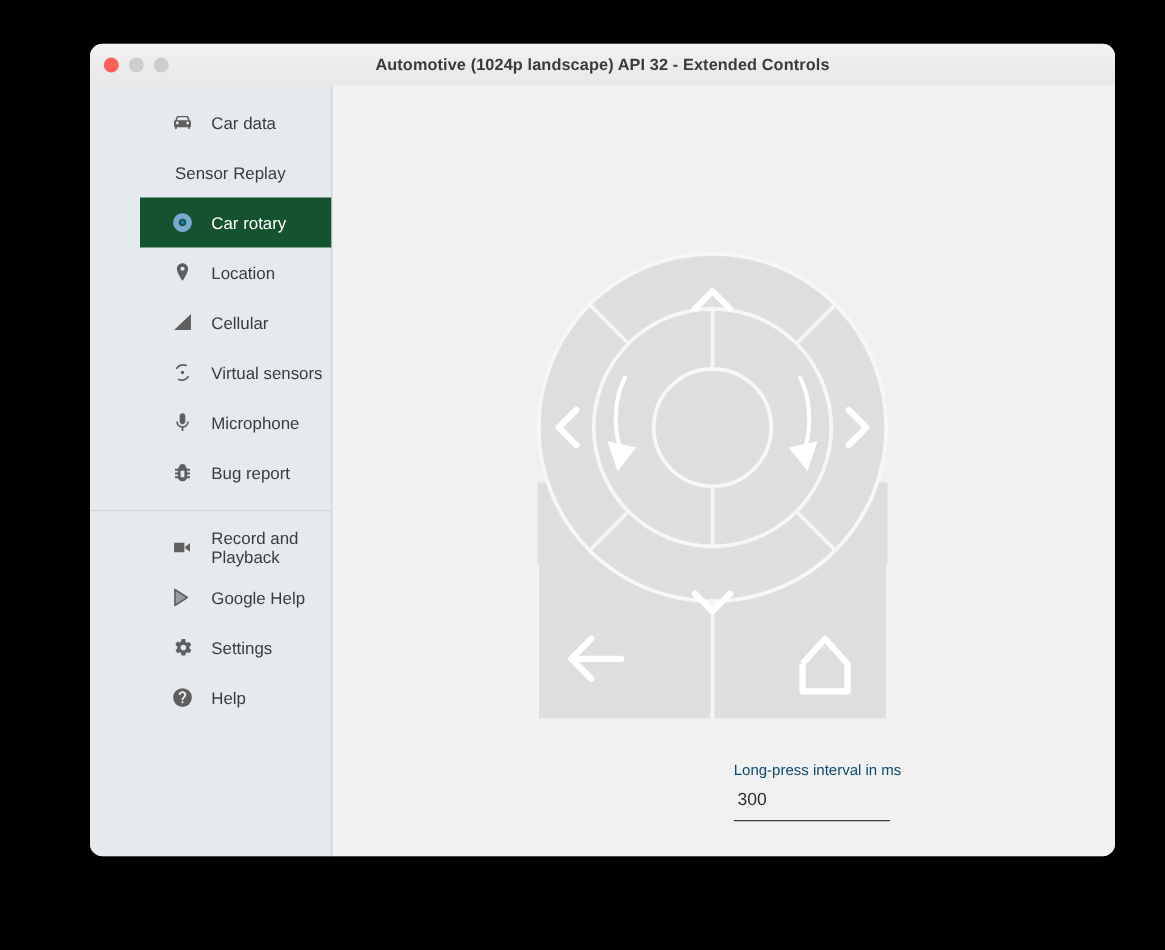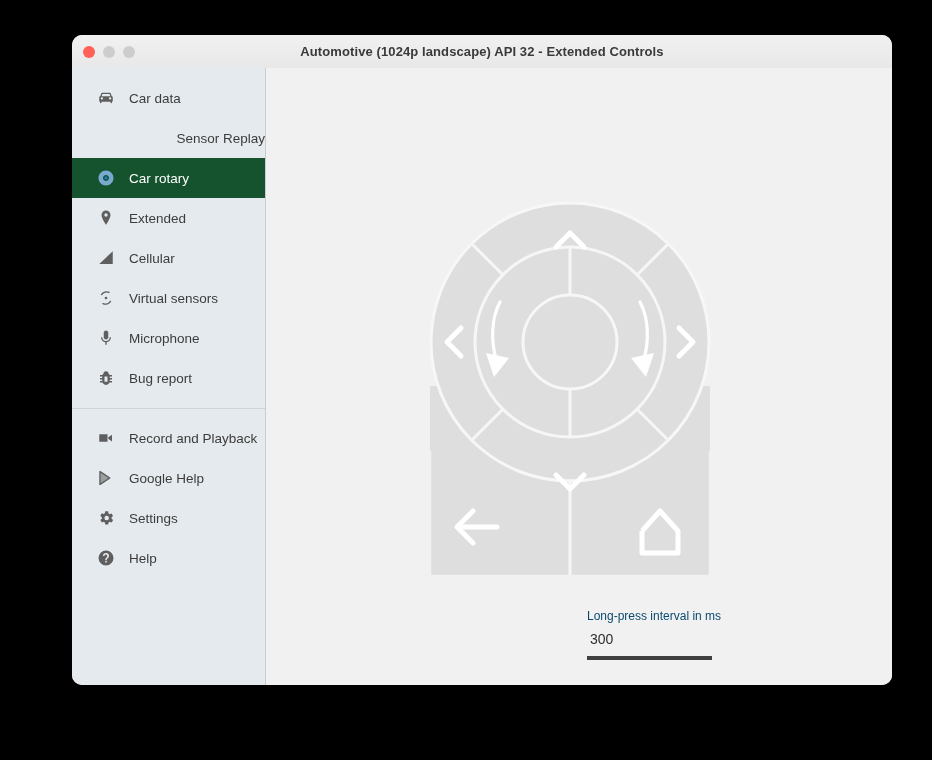--- a/index.html
+++ b/index.html
@@ -36,44 +36,44 @@
   #bodysplit{position:absolute;left:0;top:33px;right:0;bottom:0;display:flex;}
 
   
   #sidebar{
     width:194px;flex:0 0 194px;background:#e5eaee;
     border-right:1px solid #c9ccce;position:relative;
     padding-top:10px;box-sizing:border-box;
   }
   .nav-item{
     height:40px;display:flex;align-items:center;padding-left:25px;box-sizing:border-box;
-    color:#3c3c3c;font-size:13.5px;cursor:default;
+    color:#3c3c3c;font-size:13.5px;cursor:default;margin-left:40px;
   }
   .nav-item .ico{
     width:18px;height:18px;flex:0 0 18px;margin-right:14px;
     display:flex;align-items:center;justify-content:center;color:#5f5f5f;
   }
   .nav-item .ico svg{display:block;}
-  .nav-item.noicon{padding-left:28px;justify-content:flex-end;}
+  .nav-item.noicon{padding-left:28px;}
   .nav-item.selected{background:#14532d;color:#ffffff;}
   .nav-item.selected .ico{color:#7aa9d0;}
   .nav-divider{height:1px;background:#cfd4d8;margin:10px 0 9px 0;}
 
   
   #main{flex:1 1 auto;background:#f1f1f1;position:relative;}
 
   #rotary{position:absolute;left:163px;top:133px;width:282px;height:376px;}
   #rotary svg{display:block;}
 
   #field-label{
     position:absolute;left:321px;top:541px;font-size:12px;color:#0c4a6e;white-space:nowrap;
   }
   #field-box{
     position:absolute;left:321px;top:560px;width:125px;height:28px;
-    border-bottom:4px solid #404040;background:transparent;
+    border-bottom:1px solid #404040;background:transparent;
   }
   #field-value{
     position:absolute;left:3px;top:3px;font-size:14px;color:#2e2e2e;
   }
 </style>
 </head>
 <body>
 
 <div id="window">
 
@@ -112,21 +112,21 @@
         </span>
         <span>Car rotary</span>
       </div>
 
       <div class="nav-item">
         <span class="ico">
           <svg width="18" height="18" viewBox="0 0 24 24" fill="currentColor">
             <path d="M12 2C8.7 2 6 4.7 6 8c0 4.5 6 13 6 13s6-8.5 6-13c0-3.3-2.7-6-6-6zm0 8.2A2.2 2.2 0 1 1 12 5.8a2.2 2.2 0 0 1 0 4.4z"></path>
           </svg>
         </span>
-        <span>Extended</span>
+        <span>Location</span>
       </div>
 
       <div class="nav-item">
         <span class="ico">
           <svg width="18" height="18" viewBox="0 0 24 24" fill="currentColor">
             <path d="M3 20h18V3L3 20z"></path>
           </svg>
         </span>
         <span>Cellular</span>
       </div>

